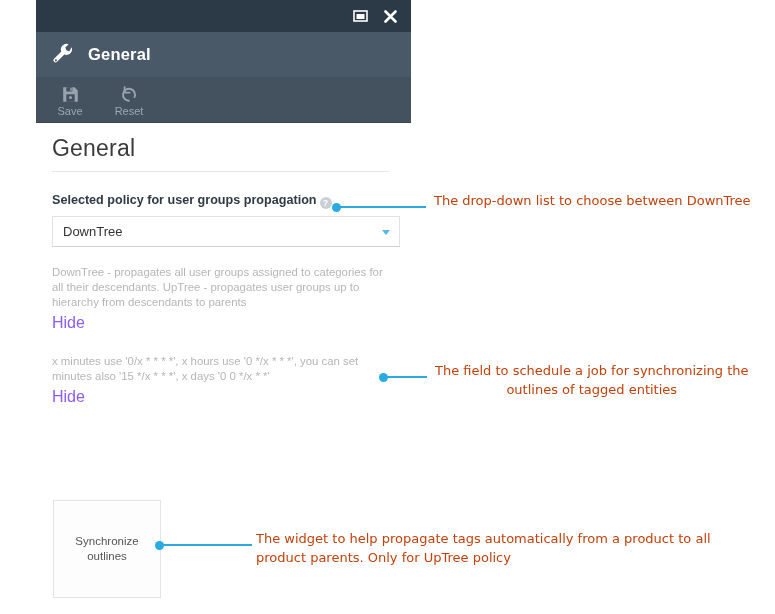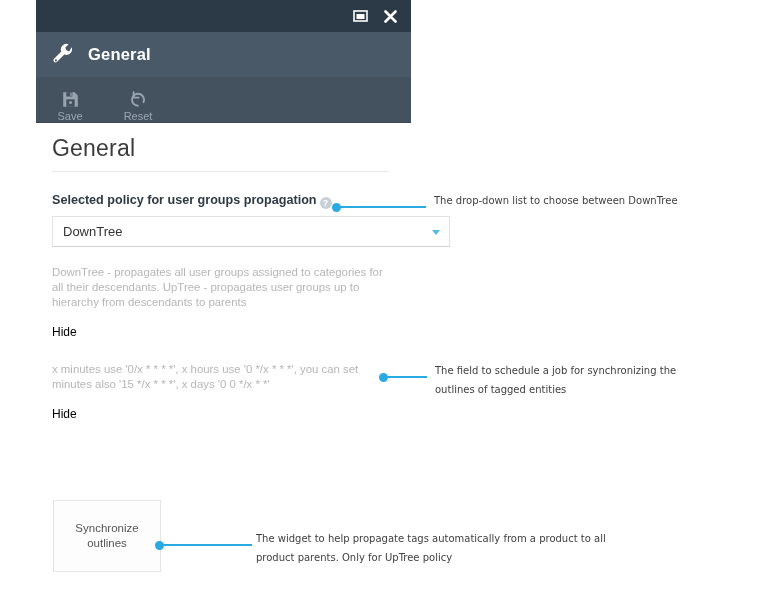--- a/index.html
+++ b/index.html
@@ -26,21 +26,21 @@
     height: 45px; background: #4a5968;
     display: flex; align-items: center; gap: 12px; padding-left: 14px;
   }
   .apphead .wrench { width: 26px; height: 26px; display:flex; align-items:center; justify-content:center; }
   .apphead .title {
     color: #ffffff; font-size: 16.5px; font-weight: bold; letter-spacing: .2px;
   }
 
   .toolbar {
     height: 46px; background: #44525f;
-    display: flex; align-items: flex-end; gap: 20px; padding: 5px 0 0 10px;
+    display: flex; align-items: flex-start; gap: 11px; padding: 5px 0 0 10px;
     border-bottom: 1px solid #3a4753;
   }
   .tool {
     width: 48px; display:flex; flex-direction: column; align-items: center; gap: 1px;
     padding-top: 3px; cursor: pointer;
   }
   .tool .tico { height: 19px; display:flex; align-items:center; justify-content:center; }
   .tool .tlabel { color: #9aa7b3; font-size: 11px; }
 
   
@@ -60,58 +60,58 @@
   }
   .help-icon {
     display: inline-block; vertical-align: -2px; margin-left: 3px;
     width: 12px; height: 12px; border-radius: 50%;
     background: #c8d0d6; color: #ffffff;
     font-size: 9px; font-weight: bold; line-height: 12px; text-align: center;
     cursor: pointer;
   }
 
   .control {
-    position: relative; height: 31px; width: 398px;
+    position: relative; height: 31px; width: 348px;
     border: 1px solid #e2e2e2; background: #ffffff;
     display:flex; align-items:center; padding: 0 26px 0 10px;
     font-size: 13px; color: #333;
   }
   .control.select { border-bottom-color: #d0d0d0; }
   .caret {
     position: absolute; right: 9px; top: 50%; margin-top: -2px;
     width: 0; height: 0;
     border-left: 4.5px solid transparent; border-right: 4.5px solid transparent;
     border-top: 5px solid #57b9e8;
   }
 
   .field-hint {
     margin-top: 18px; font-size: 11.4px; color: #b6b6b6; line-height: 15px;
     max-width: 345px;
   }
   .hide-link {
-    margin-top: 15px; font-size: 12px; color: #000000; cursor: pointer; display: inline-block;
+    margin-top: 4px; font-size: 16px; color: #8b5cf6; cursor: pointer; display: inline-block;
   }
 
   
   .widget {
-    position: absolute; left: 53px; top: 500px; width: 108px; height: 72px;
+    position: absolute; left: 53px; top: 500px; width: 108px; height: 98px;
     border: 1px solid #e4e4e4; background: #fdfdfd;
     display: flex; align-items: center; justify-content: center; text-align: center;
     font-size: 11.5px; color: #555; line-height: 15px; cursor: pointer;
   }
 
   
   .callout { position: absolute; }
   .callout .line { position: absolute; height: 2px; background: #29abe2; top: 0; left: 0; }
   .callout .dot {
     position: absolute; width: 9px; height: 9px; border-radius: 50%;
     background: #29abe2; top: -3.5px; left: -1px;
   }
   .callout .txt {
-    position: absolute; font-size: 10px; color: #404040; line-height: 19px;
+    position: absolute; font-size: 13px; color: #c2410c; line-height: 19px;
     font-family: "DejaVu Sans", sans-serif;
     white-space: nowrap;
   }
 </style>
 </head>
 <body>
 
 <div id="root">
 
   <div class="window">
@@ -199,21 +199,21 @@
     <div class="line" style="width:93px;"></div>
     <div class="dot"></div>
     <div class="txt" style="left:101px; top:-15px;">
       <div>The drop-down list to  choose between DownTree</div>
     </div>
   </div>
 
   <div class="callout" style="left:380px; top:376px;">
     <div class="line" style="width:47px;"></div>
     <div class="dot"></div>
-    <div class="txt" style="left:55px; top:-15px;">
+    <div class="txt" style="left:55px; top:-15px;text-align:center;">
       <div>The field to schedule a job for synchronizing the</div>
       <div>outlines of tagged entities</div>
     </div>
   </div>
 
   <div class="callout" style="left:156px; top:544px;">
     <div class="line" style="width:96px;"></div>
     <div class="dot"></div>
     <div class="txt" style="left:100px; top:-15px;">
       <div>The widget to help propagate tags automatically from a product to all</div>

